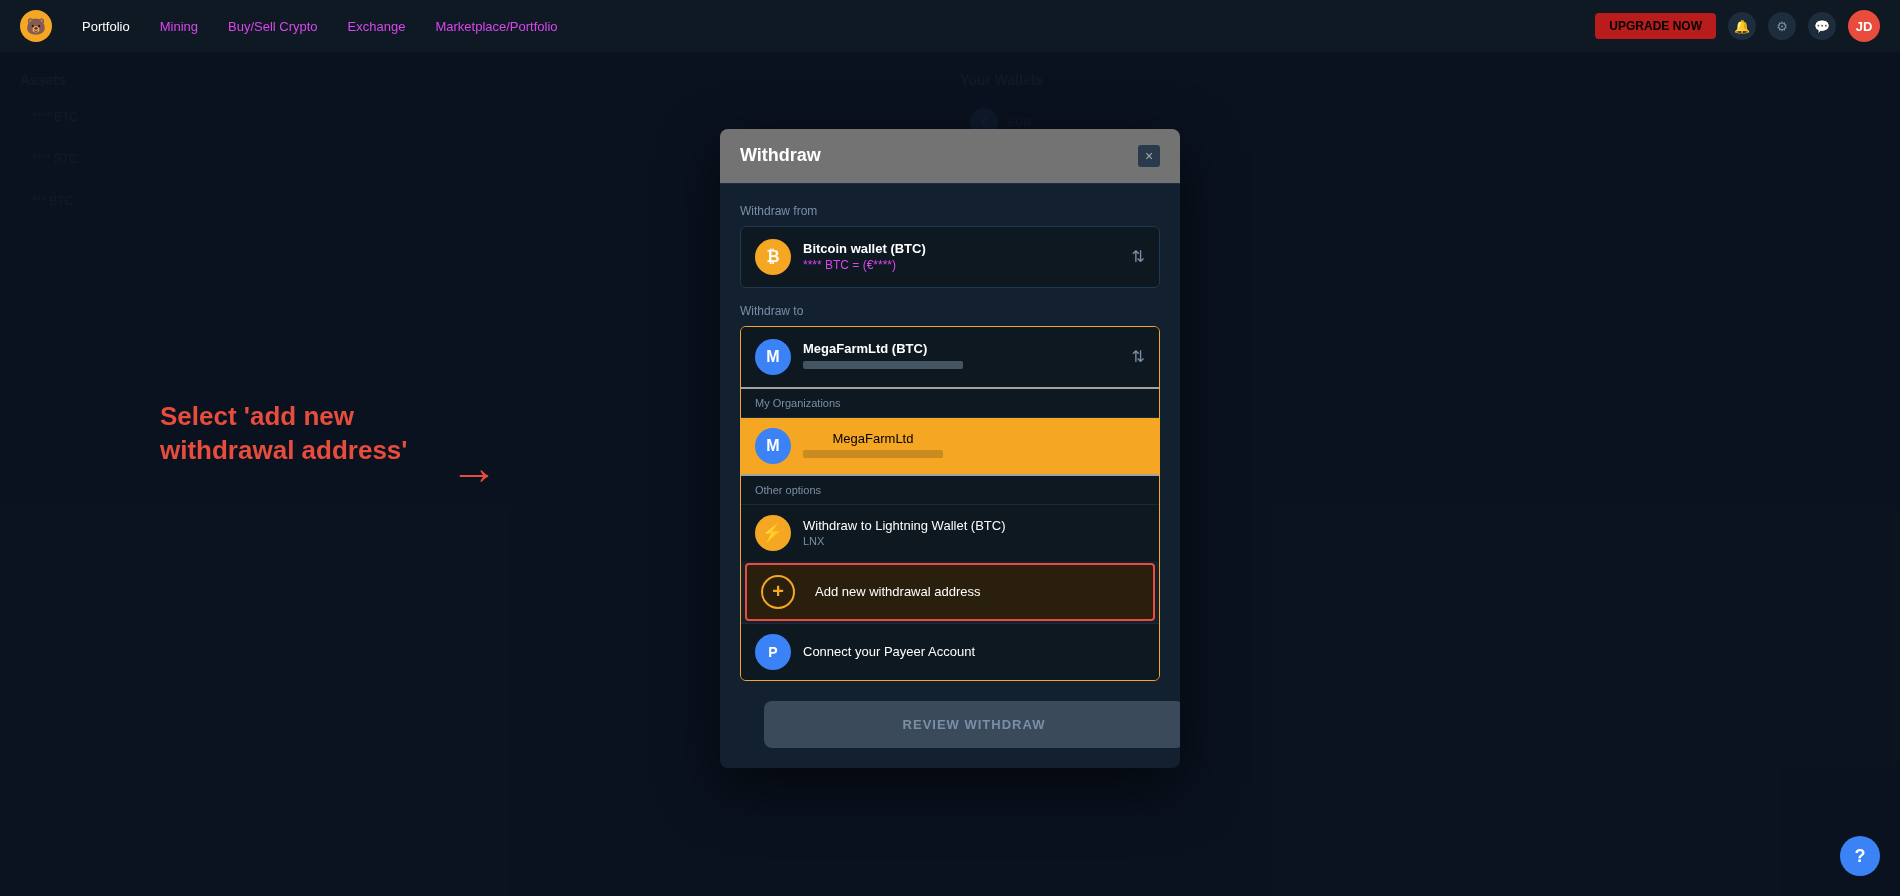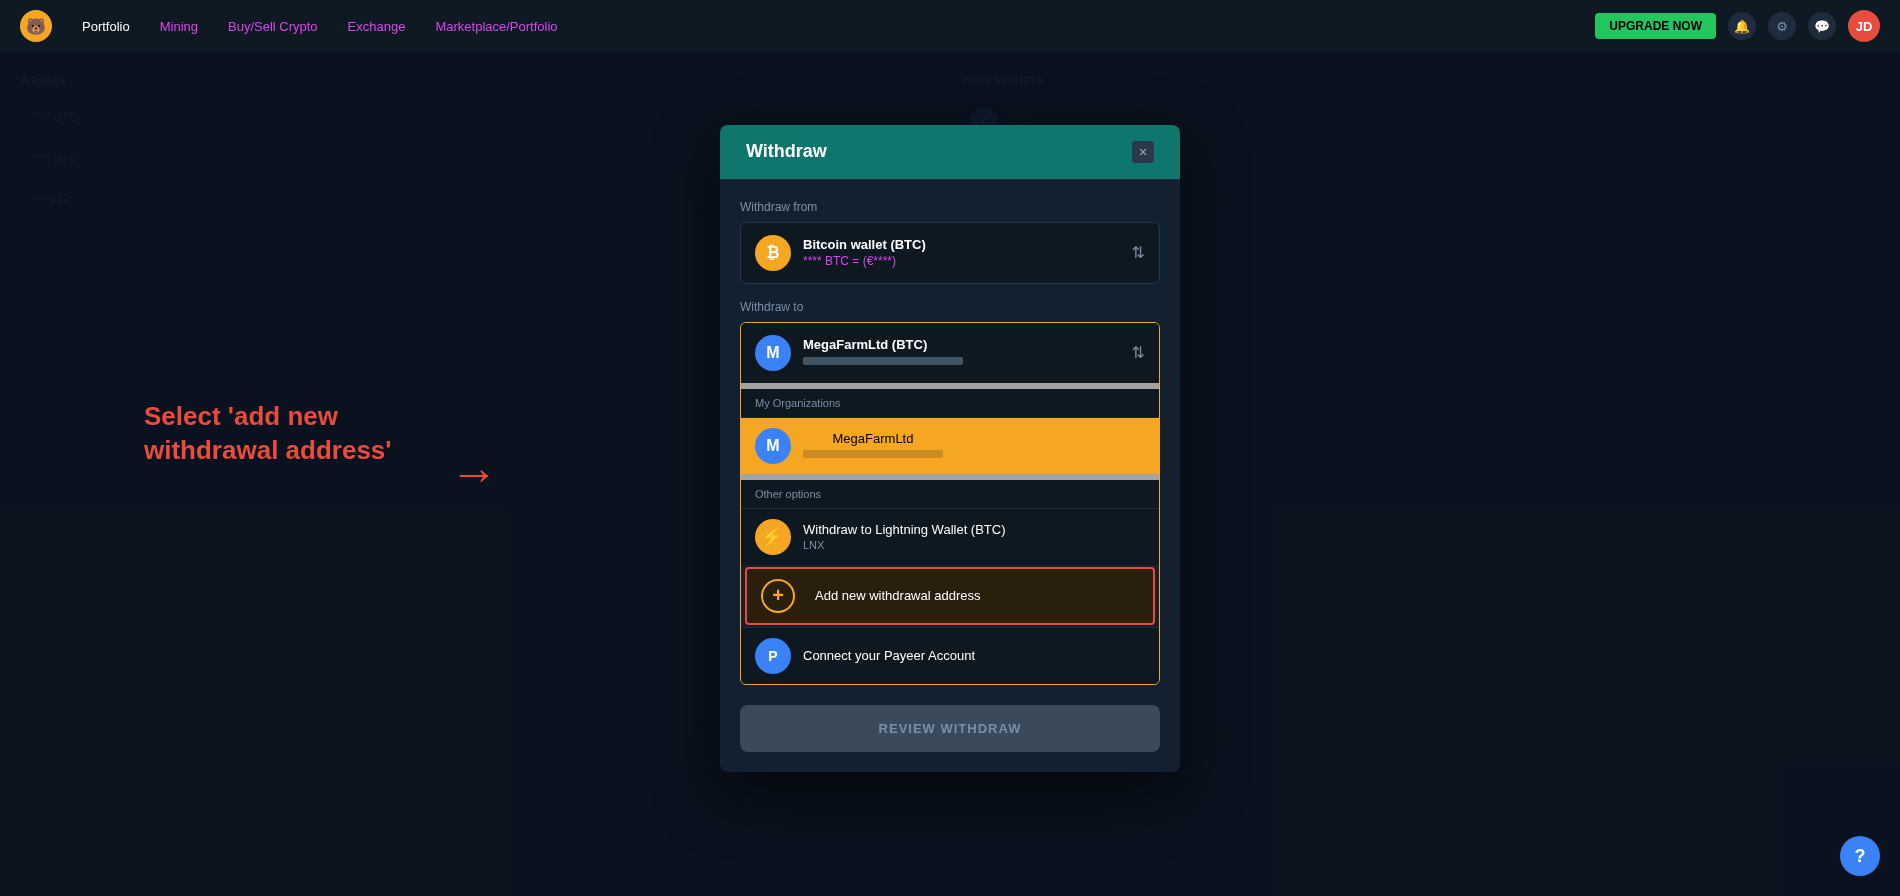--- a/index.html
+++ b/index.html
@@ -43,21 +43,21 @@
       color: #d946ef;
       font-size: 13px;
       cursor: pointer;
     }
     .topnav-link.active { color: #fff; }
     .topnav-right {
       margin-left: auto;
       display: flex; align-items: center; gap: 12px;
     }
     .topnav-btn {
-      background: #22c55e;
+      background: #b91c1c;
       color: #000;
       border: none;
       border-radius: 4px;
       padding: 6px 14px;
       font-size: 12px;
       font-weight: bold;
       cursor: pointer;
     }
     .topnav-icon {
       width: 28px; height: 28px;
@@ -118,21 +118,21 @@
       border-radius: 50%;
       background: #3b82f6;
       display: flex; align-items: center; justify-content: center;
       font-size: 11px;
       color: #fff;
     }
 
     
     .annotation {
       position: absolute;
-      left: 144px;
+      left: 160px;
       top: 400px;
       z-index: 5;
       color: #e74c3c;
       font-size: 26px;
       font-weight: bold;
       line-height: 1.3;
       max-width: 280px;
     }
     .annotation-arrow {
       position: absolute;
@@ -160,22 +160,22 @@
       width: 460px;
       box-shadow: 0 20px 60px rgba(0,0,0,0.6);
       overflow: hidden;
       position: relative;
     }
 
     .modal-header {
       display: flex;
       align-items: center;
       justify-content: space-between;
-      padding: 16px 26px;
-      background: #0f766e;
+      padding: 16px 20px;
+      background: #737373;
       border-bottom: 1px solid #1e2d3d;
       gap: 35px;
     }
     .modal-title {
       color: #fff;
       font-size: 18px;
       font-weight: 600;
     }
     .modal-close {
       width: 22px; height: 22px;
@@ -260,21 +260,21 @@
       font-size: 16px;
       font-weight: bold;
     }
 
     
     .dropdown-section-label {
       background: #0d1821;
       color: #7a8fa6;
       font-size: 11px;
       padding: 8px 14px;
-      border-top: 6px solid #a3a3a3;
+      border-top: 2px solid #a3a3a3;
     }
 
     .dropdown-item {
       background: #0d1821;
       padding: 10px 14px;
       display: flex;
       align-items: center;
       gap: 12px;
       cursor: pointer;
       border-top: 1px solid #1a2a3a;
@@ -354,20 +354,21 @@
       color: #7a8fa6;
       border: none;
       border-radius: 8px;
       padding: 16px;
       font-size: 13px;
       font-weight: bold;
       letter-spacing: 1px;
       cursor: not-allowed;
       text-transform: uppercase;
       margin-top: 4px;
+      margin-left: 24px;
     }
 
     
     .help-btn {
       position: absolute;
       bottom: 20px;
       right: 20px;
       z-index: 20;
       width: 40px; height: 40px;
       background: #3b82f6;

